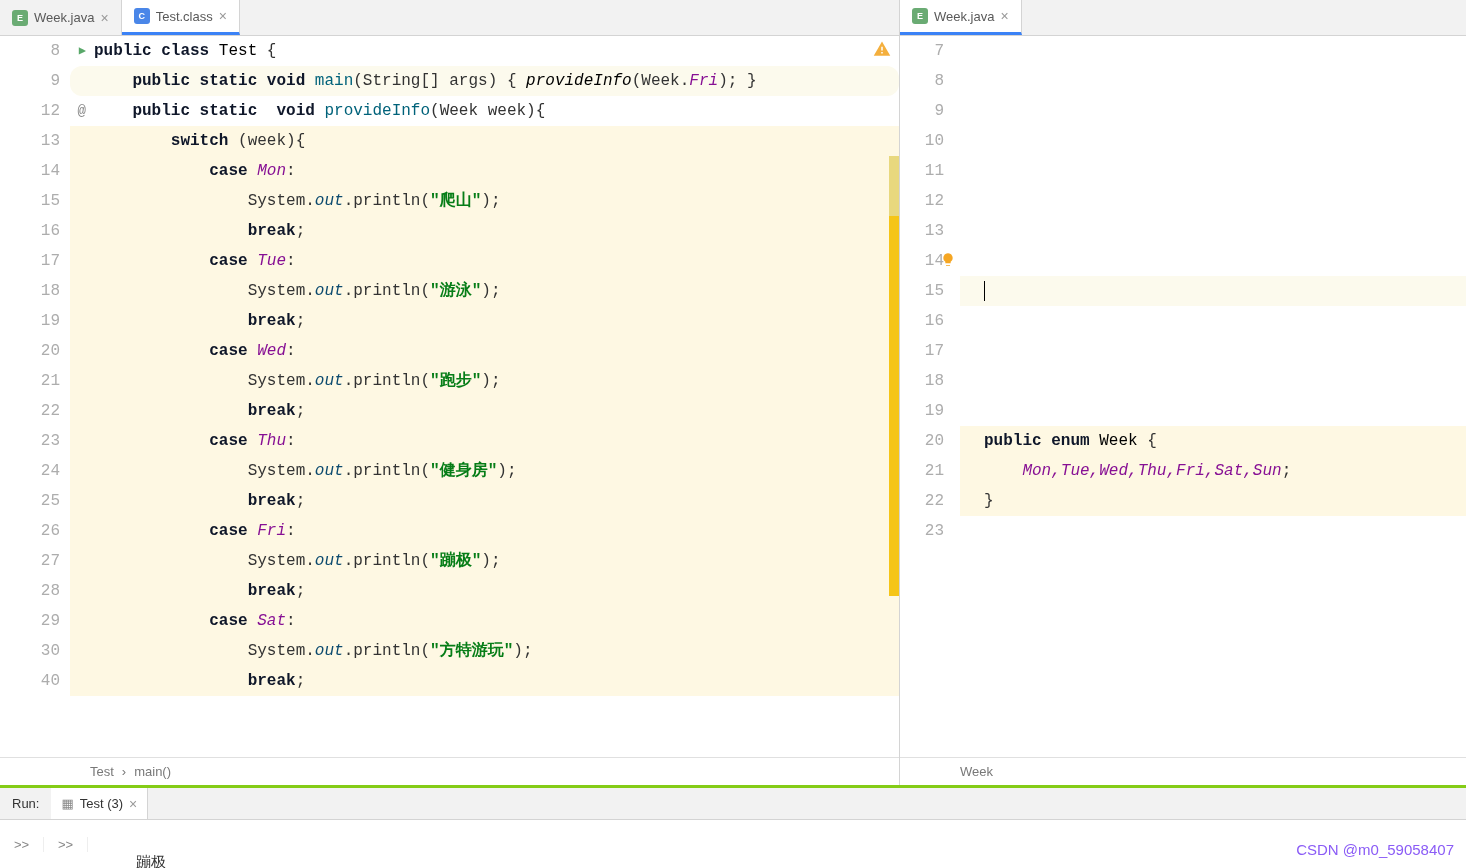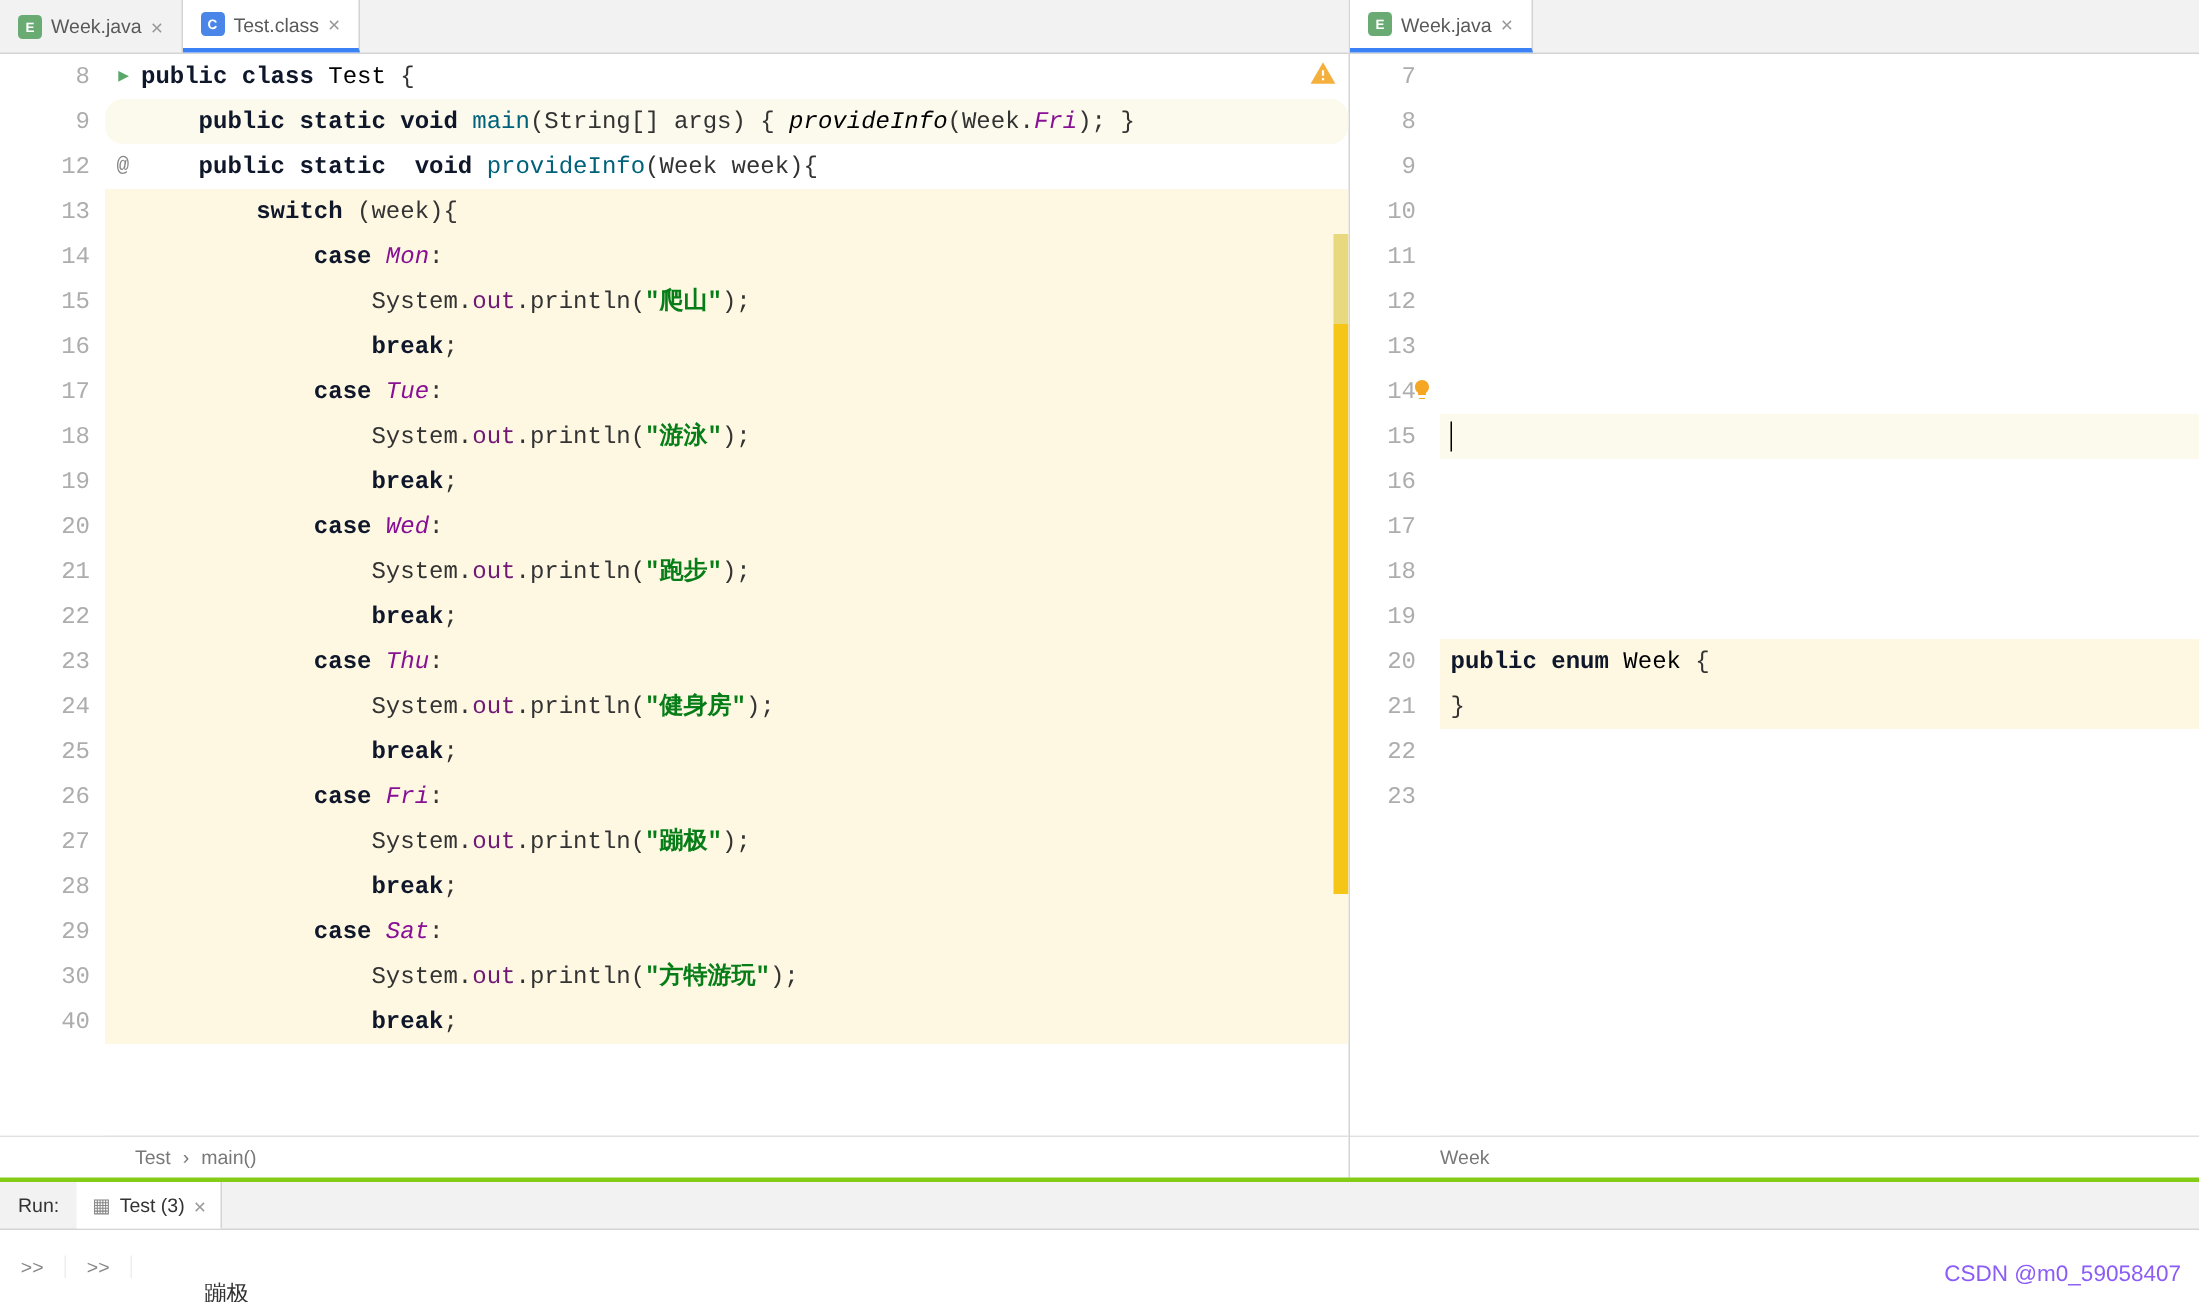--- a/index.html
+++ b/index.html
@@ -24,41 +24,41 @@
 .run-icon { color: #59a869; font-size: 12px; }
 .at-icon { color: #888; font-size: 14px; }
 .code-content { flex: 1; position: relative; }
 .code-line { height: 30px; line-height: 30px; white-space: pre; padding-left: 24px; }
 .hl-yellow { background: #fef8e3; }
 .hl-line { background: #fcfaed; border-radius: 12px; }
 .kw { color: #0f172a; font-weight: bold; }
 .type { color: #000; }
 .str { color: #067d17; font-weight: bold; }
 .method { color: #00627a; }
-.field { color: #701a75; }
+.field { font-style: italic; color: #0c4a6e; }
 .purple-ital { font-style: italic; color: #871094; }
 .call-ital { font-style: italic; color: #000; }
 .warn-icon { position: absolute; right: 8px; top: 4px; width: 18px; height: 18px; }
 .right-stripe { position: absolute; right: 0; top: 0; width: 12px; height: 100%; }
 .stripe-mark { position: absolute; right: 0; width: 10px; background: #e8d87e; }
 .stripe-mark.dark { background: #f5c518; }
 .breadcrumb { height: 28px; border-top: 1px solid #e0e0e0; display: flex; align-items: center; padding-left: 90px; gap: 8px; color: #787878; font-size: 13px; }
 .run-panel { border-top: 3px solid #84cc16; }
 .run-header { display: flex; align-items: center; height: 32px; background: #f2f2f2; border-bottom: 1px solid #d4d4d4; padding-left: 12px; gap: 12px; }
 .run-tab { display: flex; align-items: center; gap: 6px; padding: 0 10px; height: 100%; background: #fff; border-right: 1px solid #d4d4d4; }
 .run-output { display: flex; align-items: center; height: 48px; }
 .run-controls { width: 44px; display: flex; justify-content: center; border-right: 1px solid #eee; color: #888; }
 .output-text { padding-left: 48px; font-family: Consolas, monospace; font-size: 15px; margin-top: 36px; }
 .watermark { position: fixed; right: 12px; bottom: 10px; color: #8b5cf6; font-size: 15px; }
 .bulb { position: absolute; left: -20px; width: 16px; height: 16px; }
 .cursor-line { background: #fcfaed; }
 .cursor-caret { display:inline-block; width:1px; height:20px; background:#000; vertical-align:middle; }
 .right-gutter { width: 60px; background:#fff; text-align:right; padding-right:16px; color:#adadad; }
 .right-code { flex:1; position:relative; }
-.right-line { height:30px; line-height:30px; white-space:pre; padding-left:7px; }
+.right-line { height:30px; line-height:30px; white-space:pre; padding-left:24px; }
 .enum-vals { font-style: italic; color: #871094; }
 </style>
 </head>
 <body>
 
 <div class="ide">
   <div class="editors">
 
     <div class="editor-pane left-pane">
       <div class="tabs">
@@ -183,20 +183,21 @@
           <div class="right-line"></div>
           <div class="right-line" style="position:relative"><svg class="bulb" viewBox="0 0 24 24" style="top:6px">
                 <path fill="#f5a623" d="M9 21h6v-1H9v1zm3-19C8 2 5 5 5 9c0 2.4 1.2 4.5 3 5.7V17h8v-2.3c1.8-1.2 3-3.3 3-5.7 0-4-3-7-7-7z"></path>
               </svg></div>
           <div class="right-line cursor-line"><span class="cursor-caret"></span></div>
           <div class="right-line"></div>
           <div class="right-line"></div>
           <div class="right-line"></div>
           <div class="right-line"></div>
           <div class="right-line hl-yellow"><span class="kw">public enum </span><span class="type">Week</span><span> {</span></div>
+          <div class="right-line hl-yellow">    <span class="enum-vals">Mon,Tue,Wed,Thu,Fri,Sat,Sun</span><span>;</span></div>
           <div class="right-line hl-yellow"><span>}</span></div>
           <div class="right-line"></div>
         </div>
       </div>
       <div class="breadcrumb" style="padding-left:60px">
         <span>Week</span>
       </div>
     </div>
   </div>
 

